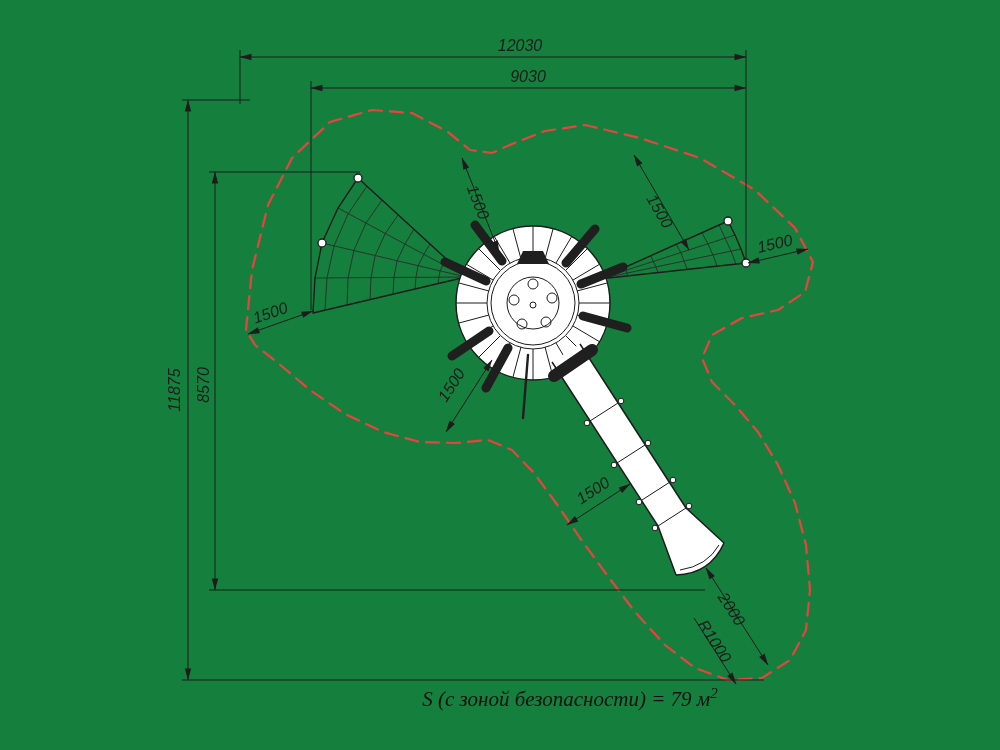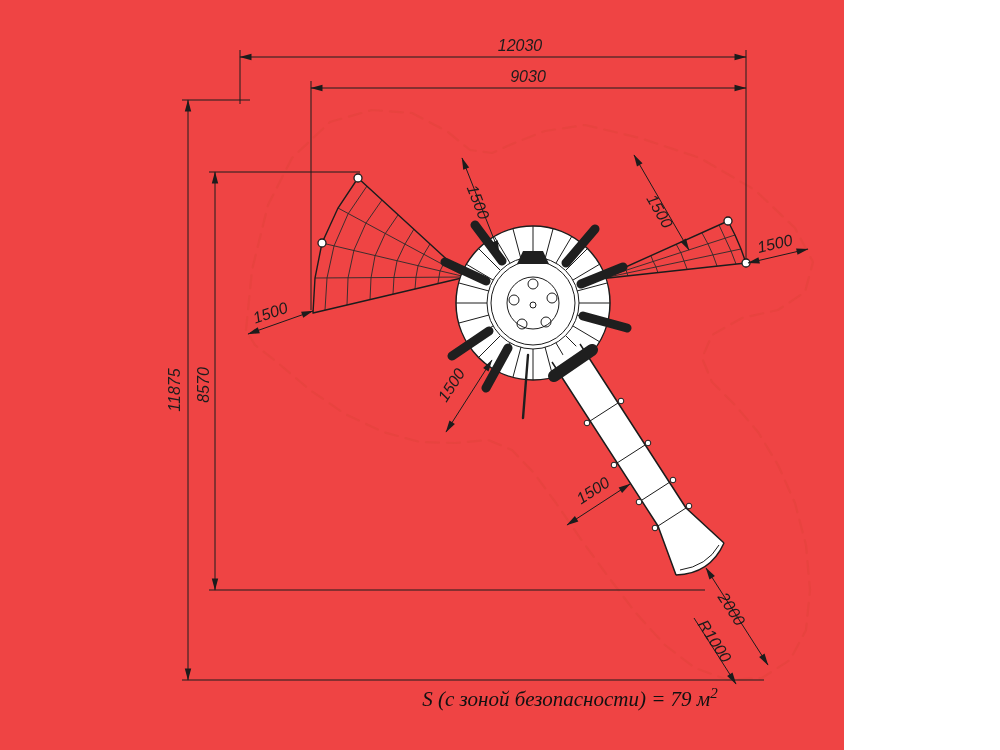--- a/index.html
+++ b/index.html
@@ -1,16 +1,16 @@
 <!DOCTYPE html>
 <html><head>
 <meta charset="utf-8">
 <style>
   html,body{margin:0;padding:0;background:#ffffff;overflow:hidden;}
-  #stage{position:relative;width:844px;height:750px;background:#ef4444;font-family:"Liberation Sans",sans-serif;}
+  #stage{position:relative;width:1000px;height:750px;background:#15803d;font-family:"Liberation Sans",sans-serif;}
   svg{display:block;}
   .thin{stroke:#1c1c1c;stroke-width:1;fill:none;}
   .dim{stroke:#1c1c1c;stroke-width:1;fill:none;marker-start:url(#ah);marker-end:url(#ah);}
   .lead{stroke:#1c1c1c;stroke-width:1;fill:none;marker-end:url(#ah);}
   .struct{stroke:#1c1c1c;stroke-width:1.5;fill:none;}
   .struct2{stroke:#1c1c1c;stroke-width:1;fill:none;}
   .net{stroke:#2a2a2a;stroke-width:0.9;fill:none;}
   .netedge{stroke:#1c1c1c;stroke-width:1.4;fill:none;stroke-linecap:round;}
   .beam{stroke:#1f1f1f;stroke-width:9;stroke-linecap:round;fill:none;}
   .zone{stroke:#e8433f;stroke-width:2.2;fill:none;stroke-dasharray:13 8;stroke-linejoin:round;stroke-linecap:round;}

